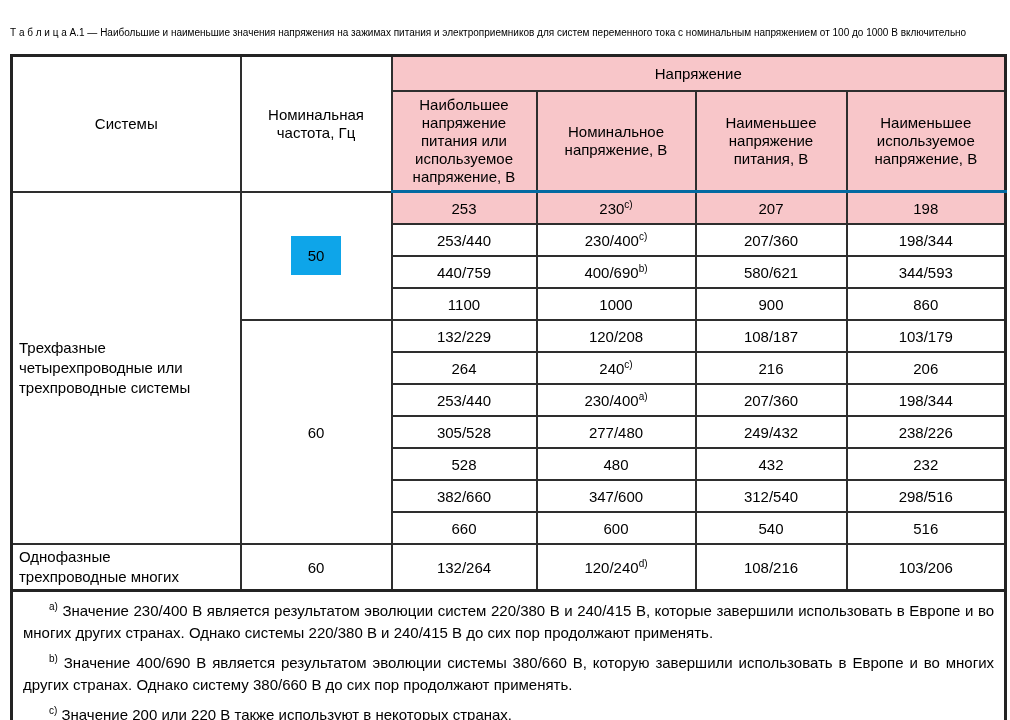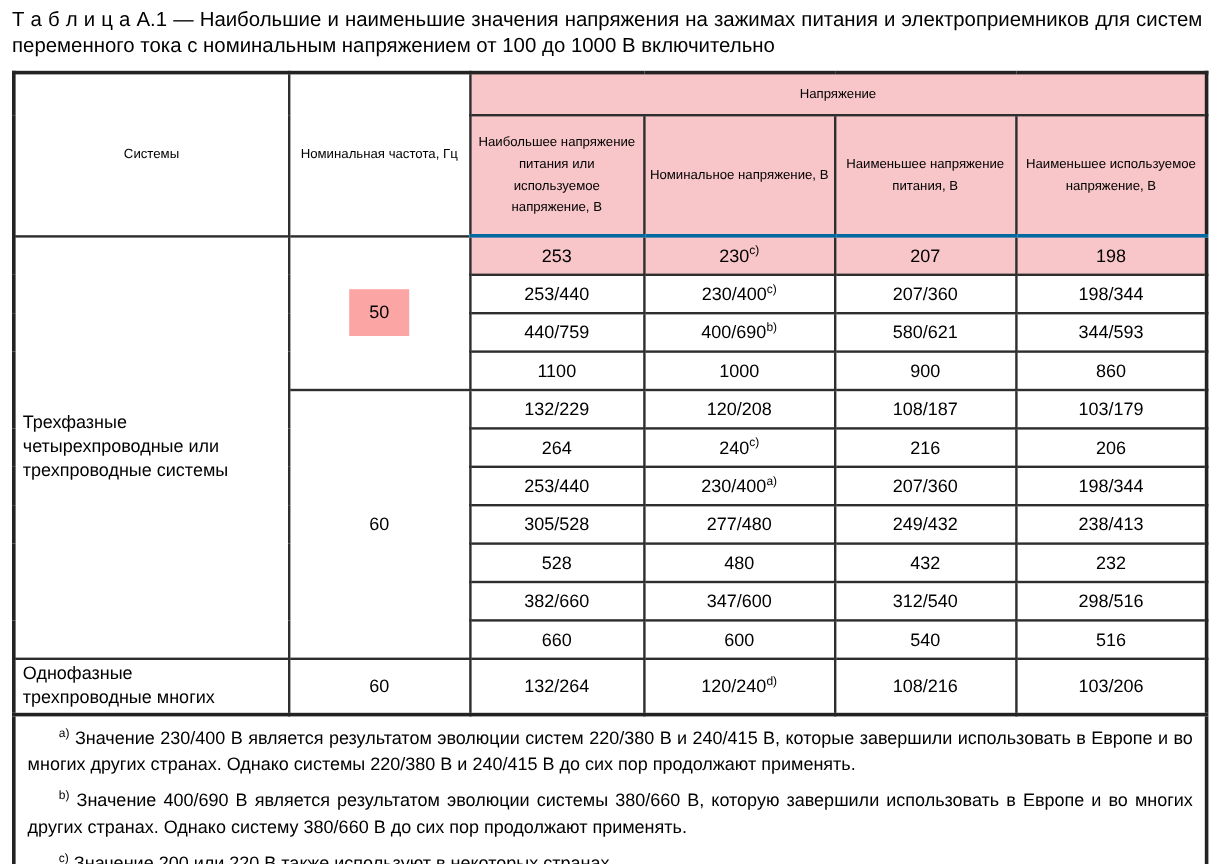--- a/index.html
+++ b/index.html
@@ -9,38 +9,38 @@
     width: 1010px;
     height: 720px;
     font-family: "Liberation Sans", sans-serif;
     color: #000000;
     overflow: hidden;
   }
   .page {
     padding: 6px 8px 0 10px;
   }
   .title {
-    font-size: 17px;
+    font-size: 10px;
     line-height: 21px;
-    margin: 0 0 11px 0;
+    margin: 16px 0 11px 0;
     text-align: justify;
     width: 992px;
   }
   table.voltage-table {
     border-collapse: collapse;
     table-layout: fixed;
     width: 994px;
     border: 3px solid #232323;
   }
   th, td {
     border: 2px solid #2e2e2e;
     font-weight: normal;
   }
   thead th {
-    font-size: 11px;
+    font-size: 15px;
     line-height: 18px;
     padding: 4px 3px;
     text-align: center;
     vertical-align: middle;
   }
   tr.voltage-group-row th { height: 25px; }
   thead tr.sub-header-row th { border-bottom: 3px solid #0369a1; height: 90px; }
   .pink { background-color: #f8c6c9; }
   tbody td {
     font-size: 15px;
@@ -51,21 +51,21 @@
   }
   td.col-system {
     text-align: left;
     padding-left: 6px;
     padding-right: 0;
     white-space: pre-line;
     line-height: 20px;
   }
   .freq-highlight {
     display: inline-block;
-    background-color: #fca5a5;
+    background-color: #0ea5e9;
     padding: 11px 17px;
   }
   tr.single-phase td { height: 42px; }
   sup { font-size: 10px; }
   td.footnotes {
     text-align: left;
     height: auto;
     padding: 2px 10px 6px 10px;
     border-top: 3px solid #232323;
   }
@@ -150,21 +150,21 @@
         <tr>
           <td class="val">253/440</td>
           <td class="val">230/400<sup>a)</sup></td>
           <td class="val">207/360</td>
           <td class="val">198/344</td>
         </tr>
         <tr>
           <td class="val">305/528</td>
           <td class="val">277/480</td>
           <td class="val">249/432</td>
-          <td class="val">238/413</td>
+          <td class="val">238/226</td>
         </tr>
         <tr>
           <td class="val">528</td>
           <td class="val">480</td>
           <td class="val">432</td>
           <td class="val">232</td>
         </tr>
         <tr>
           <td class="val">382/660</td>
           <td class="val">347/600</td>

